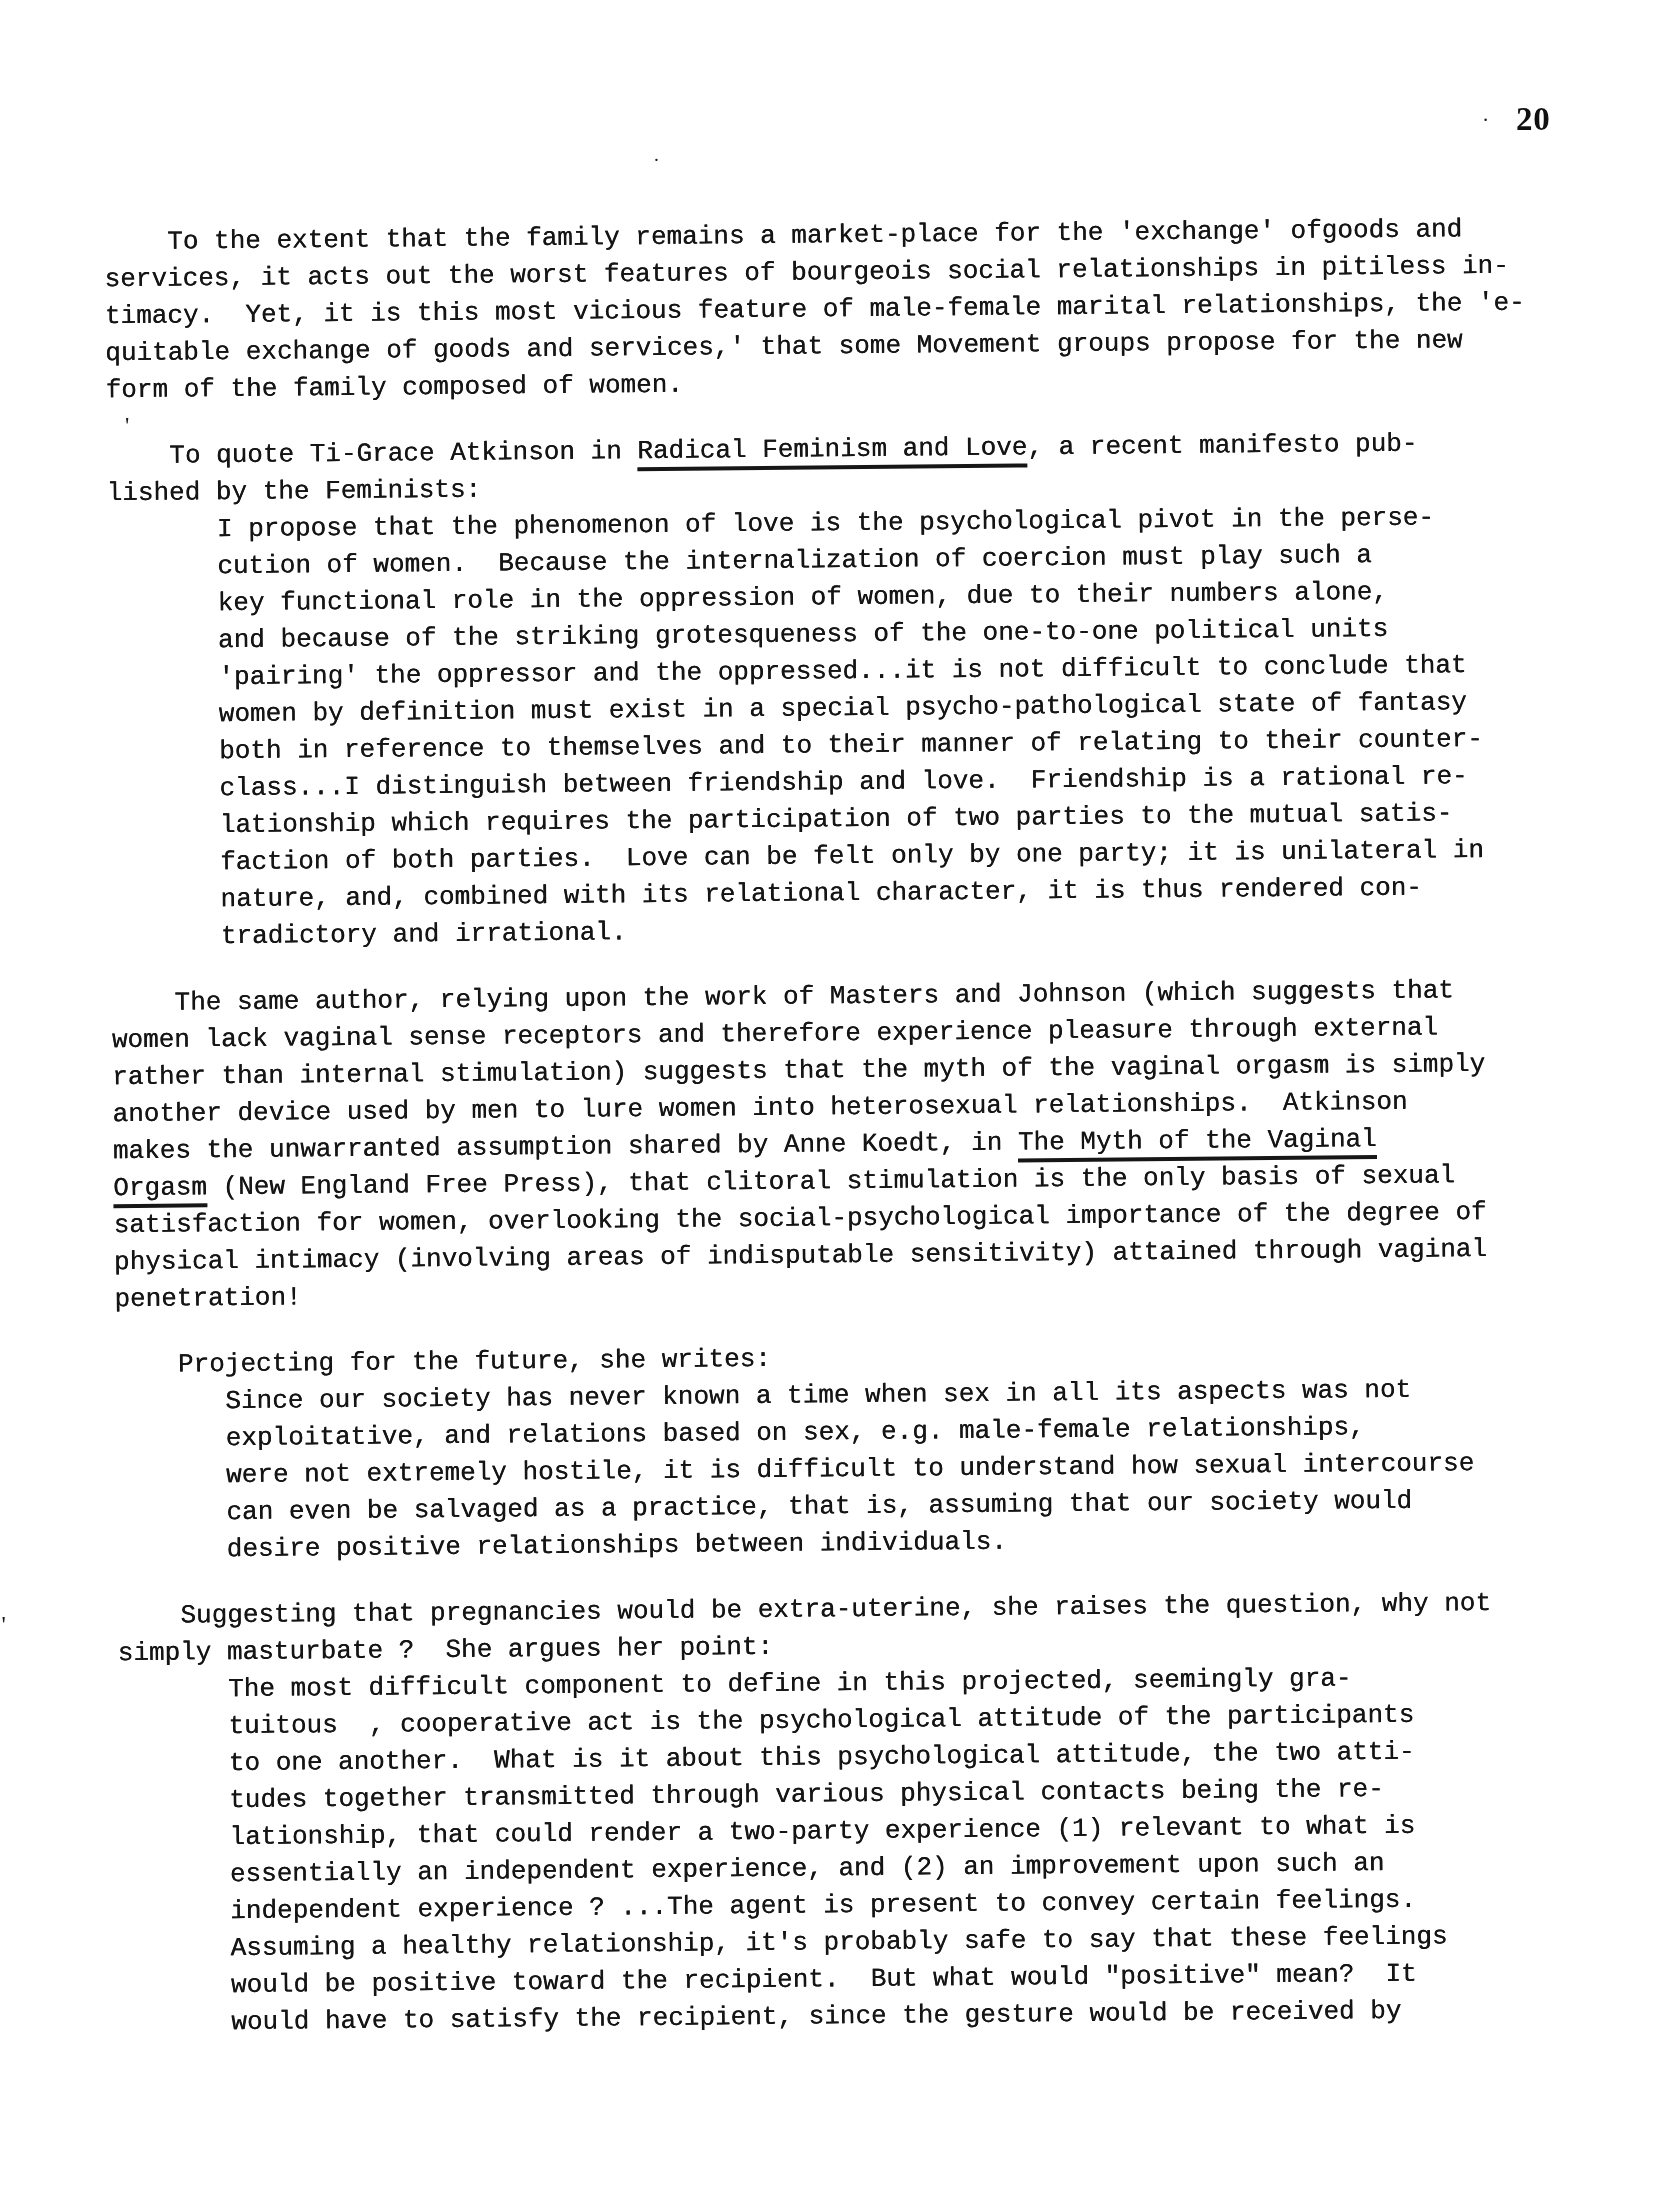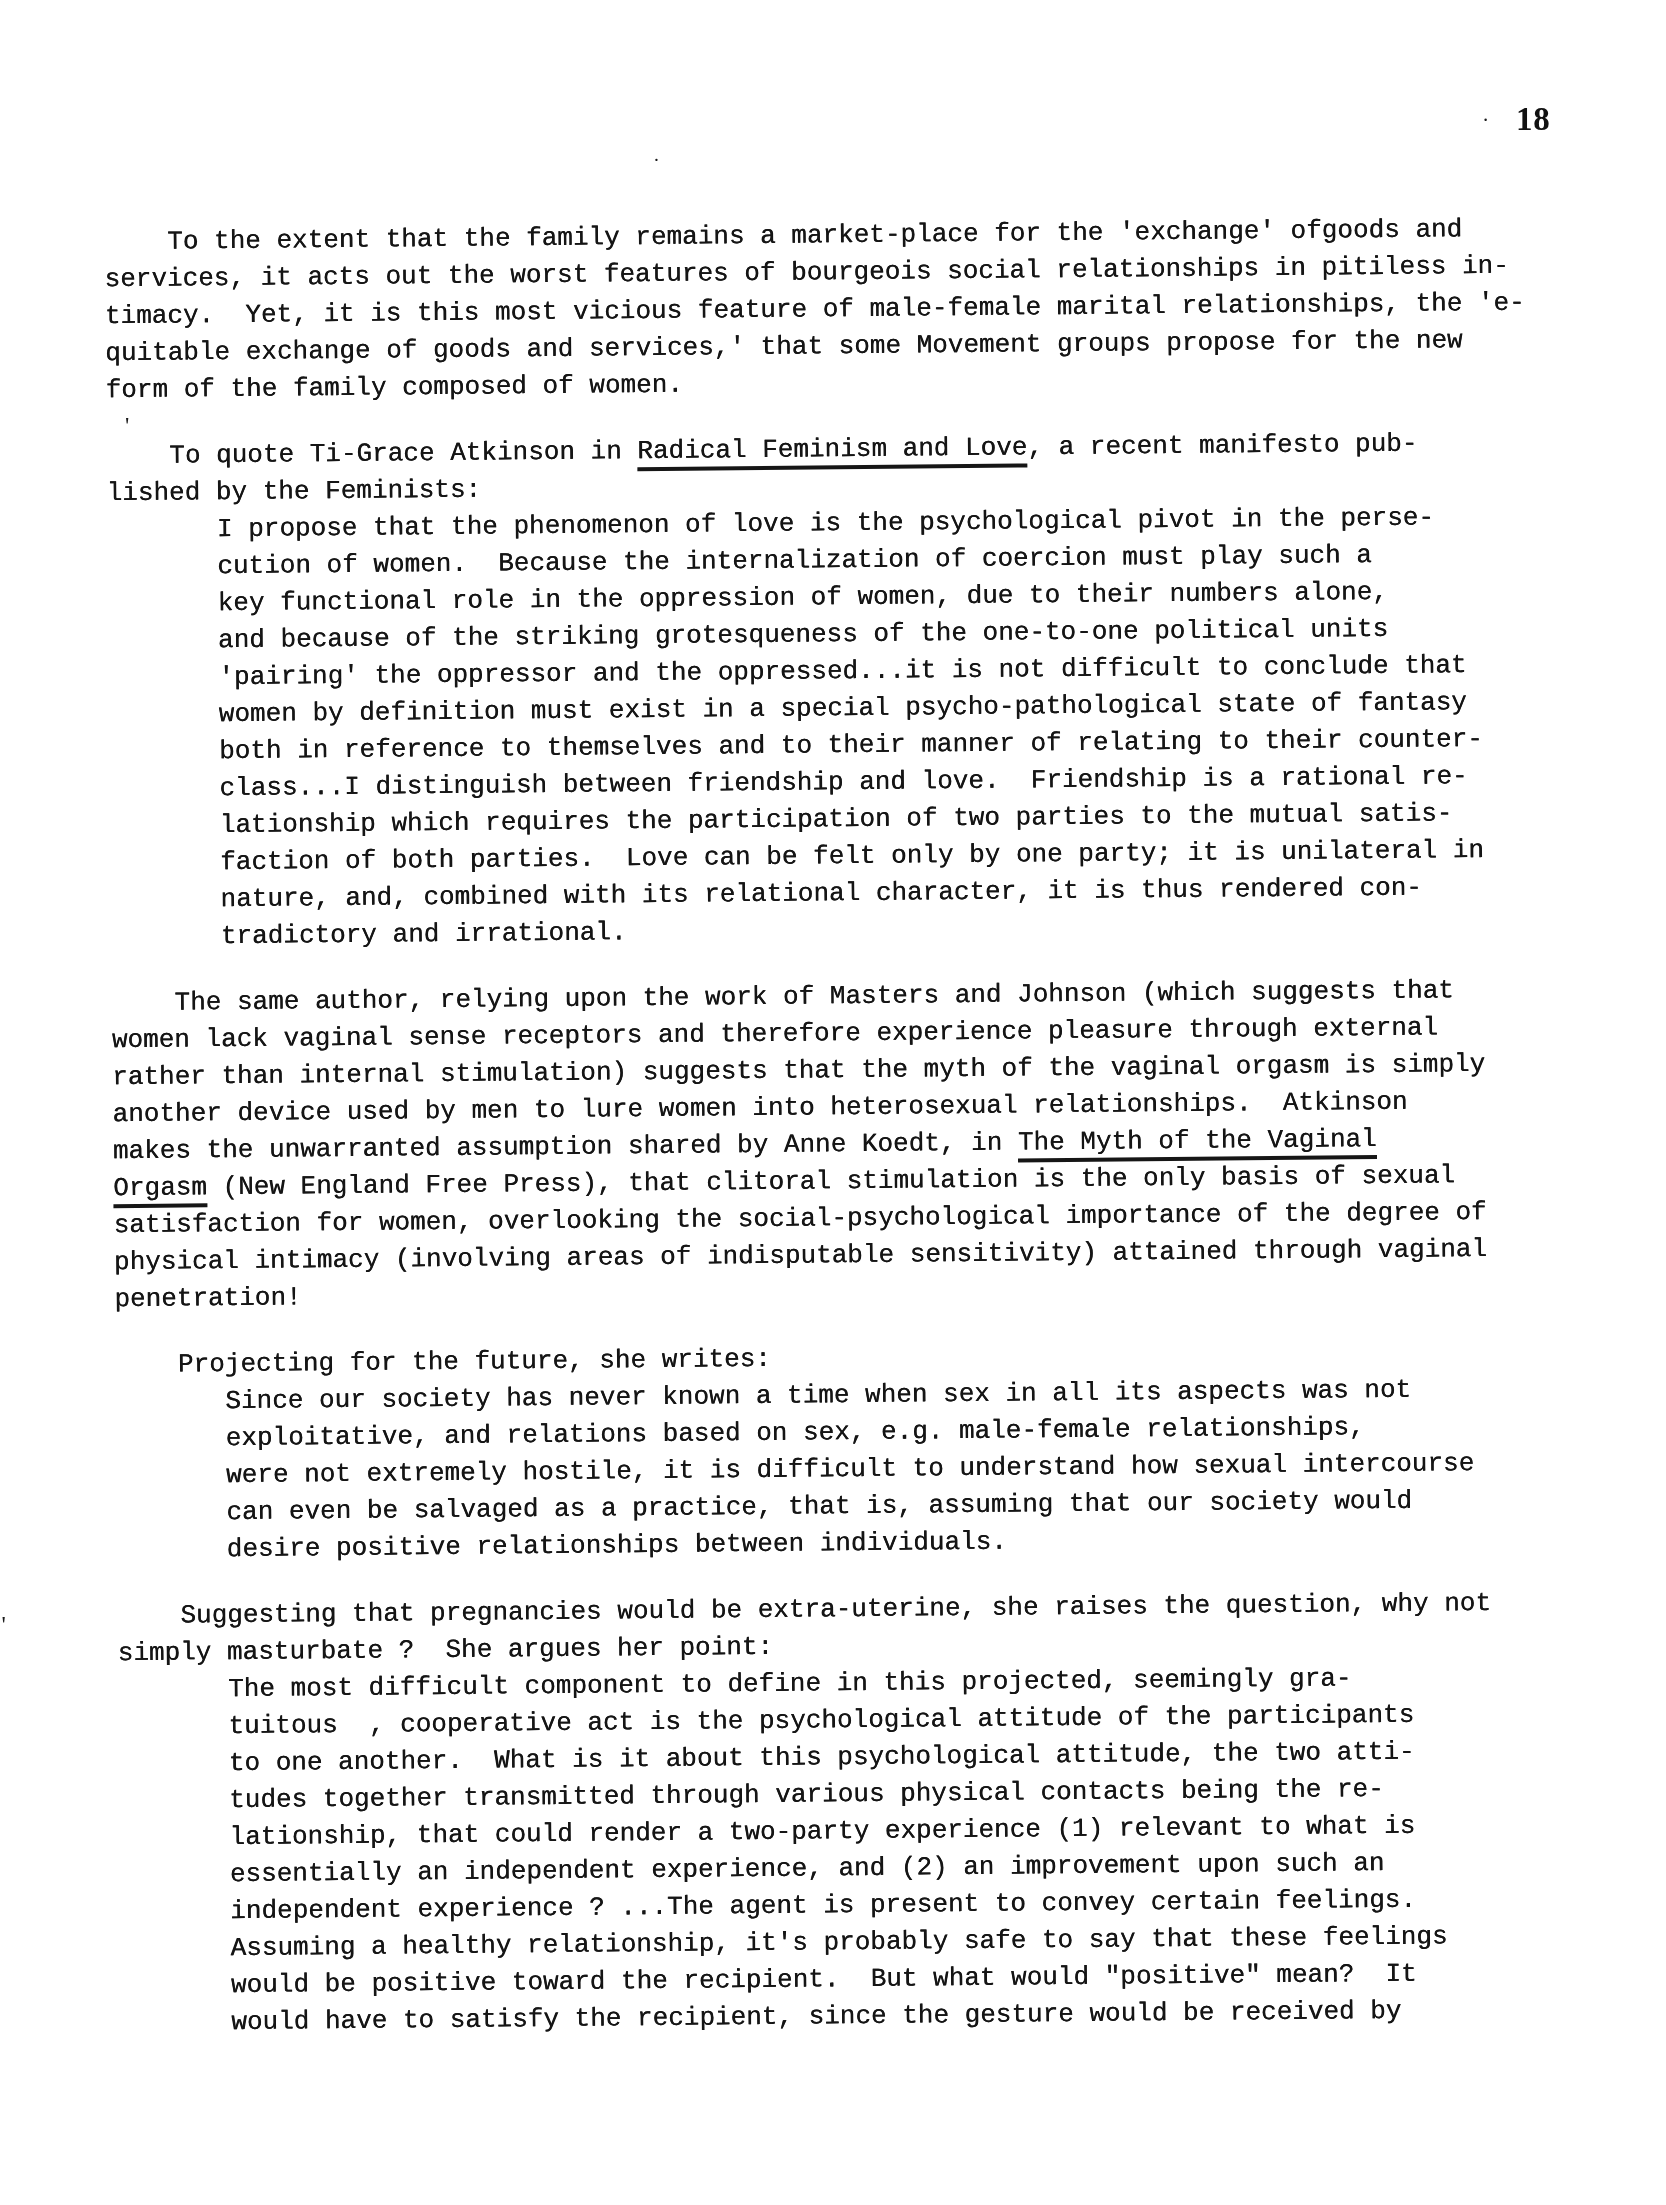--- a/index.html
+++ b/index.html
@@ -42,21 +42,21 @@
   .artifact {
     position: absolute;
     font-family: "Liberation Serif", "DejaVu Serif", serif;
     color: #1a1a1a;
     line-height: 1;
   }
 </style>
 </head>
 <body>
 
-<div class="page-number">18</div>
+<div class="page-number">20</div>
 
 <div class="content">
     <div class="block para">
       <div class="line first"><span>To the extent that the family remains a market-place for the 'exchange' ofgoods and</span></div>
       <div class="line"><span>services, it acts out the worst features of bourgeois social relationships in pitiless in-</span></div>
       <div class="line"><span>timacy.  Yet, it is this most vicious feature of male-female marital relationships, the 'e-</span></div>
       <div class="line"><span>quitable exchange of goods and services,' that some Movement groups propose for the new</span></div>
       <div class="line"><span>form of the family composed of women.</span></div>
     </div>
     <div class="block para gap">

